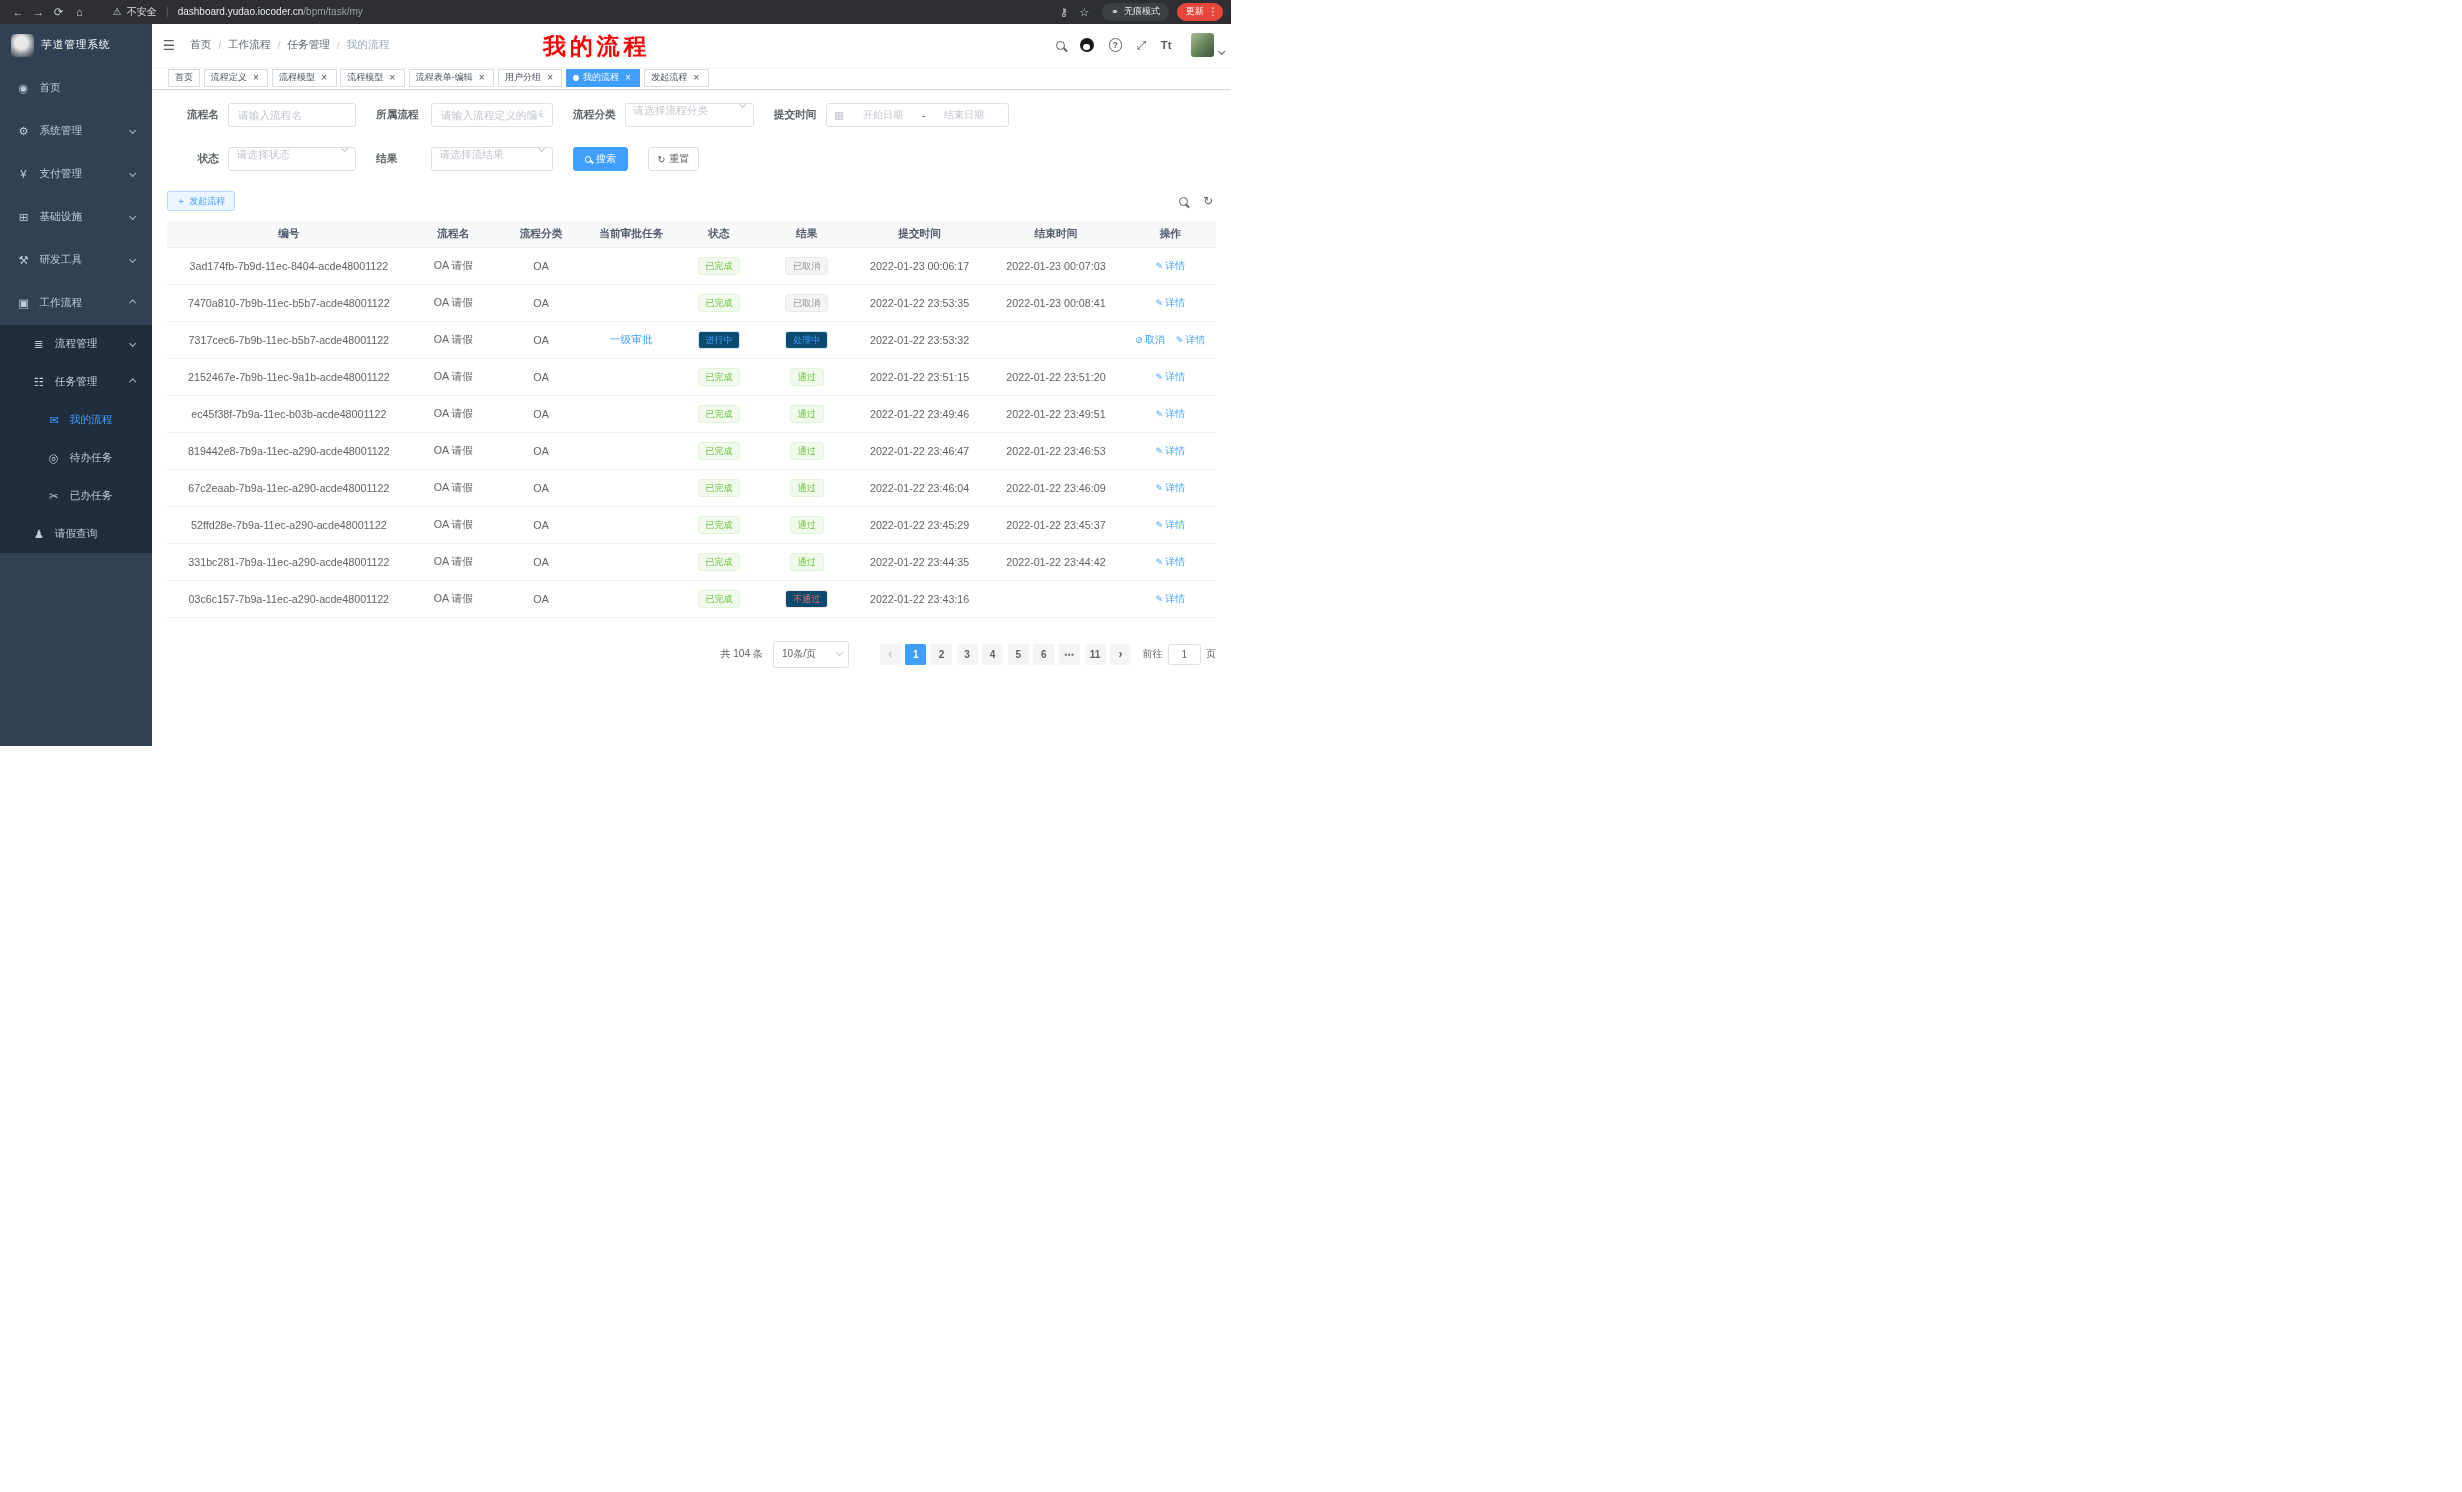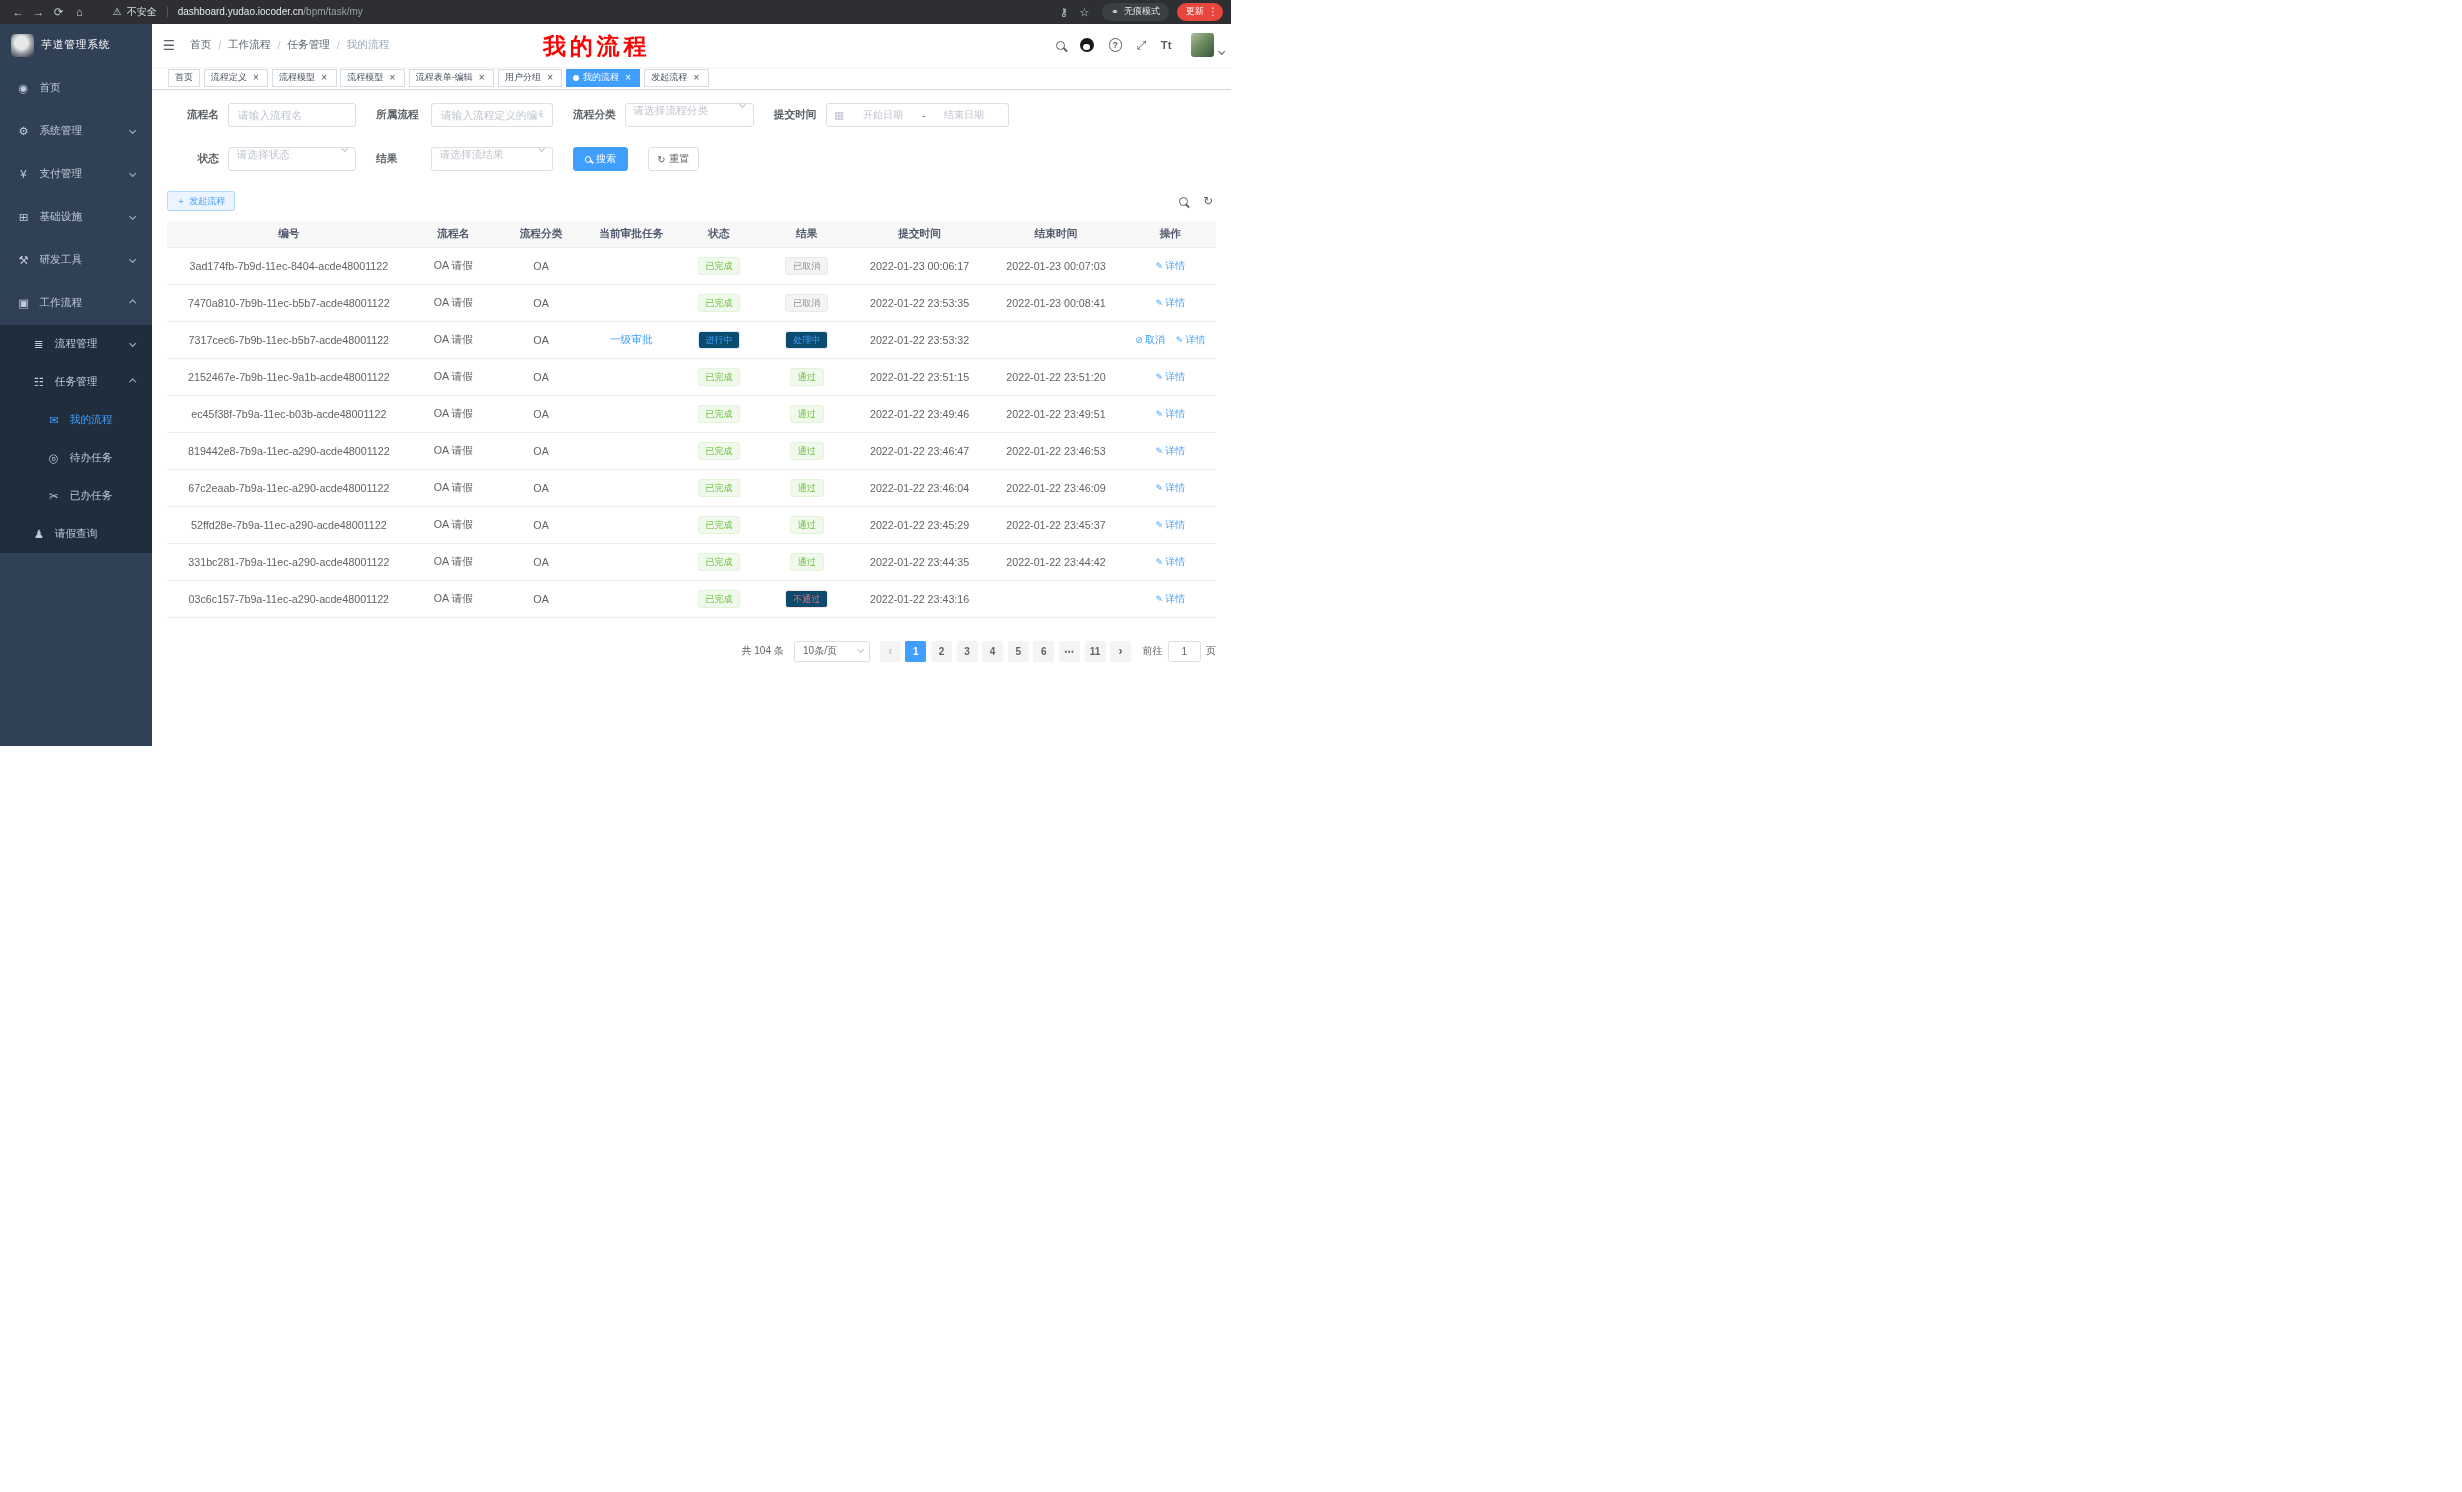--- a/index.html
+++ b/index.html
@@ -95,21 +95,21 @@
 .tag-success{color:#67c23a;background:#f0f9eb;border-color:#e1f3d8}
 .tag-info{color:#909399;background:#f4f4f5;border-color:#e9e9eb}
 .tag-primary{color:#409eff;background:#0c4a6e;border-color:#d9ecff}
 .tag-danger{color:#f56c6c;background:#0c4a6e;border-color:#fde2e2}
 .task-link{color:#409eff;cursor:pointer;text-decoration:none}
 .op-link{color:#409eff;font-size:10px;margin:0 5.3px;cursor:pointer;text-decoration:none;display:inline-flex;align-items:center;gap:2.3px}
 .op-ic{font-size:9px}
 
 .pagination{display:flex;align-items:center;justify-content:flex-end;margin-top:23px;font-size:10px;color:#606266}
 .total{margin-right:10.7px}
-.size-select{width:76px;height:21px;border:0.8px solid #dcdfe6;border-radius:2.3px;display:flex;align-items:center;justify-content:space-between;padding:0 6px 0 7.6px;margin-right:7px;cursor:pointer;background:#fff}
+.size-select{width:76px;height:27px;border:0.8px solid #dcdfe6;border-radius:2.3px;display:flex;align-items:center;justify-content:space-between;padding:0 6px 0 7.6px;margin-right:28px;cursor:pointer;background:#fff}
 .pages{display:inline-flex}
 .page-btn{min-width:21px;height:21px;background:#f4f4f5;border-radius:1.5px;display:inline-flex;align-items:center;justify-content:center;margin:0 2.3px;font-weight:700;color:#606266;cursor:pointer;font-size:10px}
 .page-btn.active{background:#409eff;color:#fff}
 .page-btn.more{letter-spacing:0.8px}
 .nav-prev{color:#c0c4cc;font-size:12px}
 .nav-next{font-size:12px}
 .jump{display:flex;align-items:center;gap:5.3px;margin-left:9px}
 .jump-input{width:33px;height:21px;border:0.8px solid #dcdfe6;border-radius:2.3px;text-align:center;font-size:10px;color:#606266;font-family:inherit;outline:none}
 
 .annotation{position:absolute;top:31px;left:543px;font-size:23px;font-weight:700;color:#ff0000;letter-spacing:3.8px;z-index:60;pointer-events:none}

